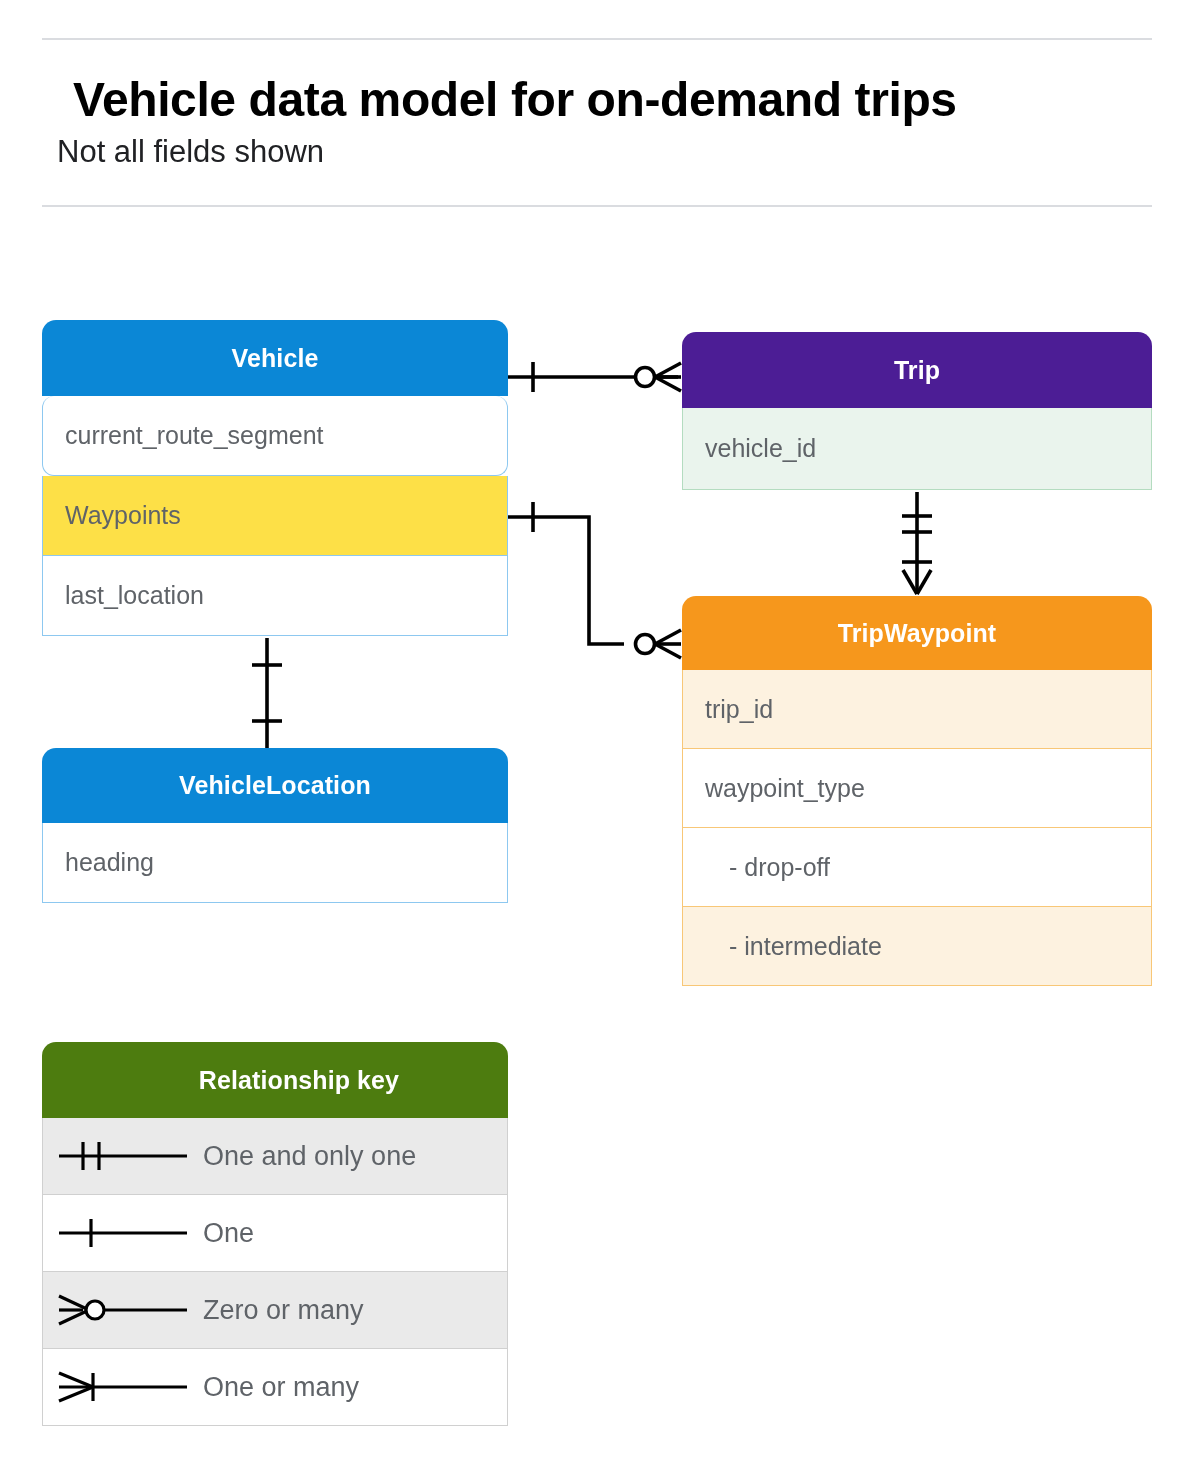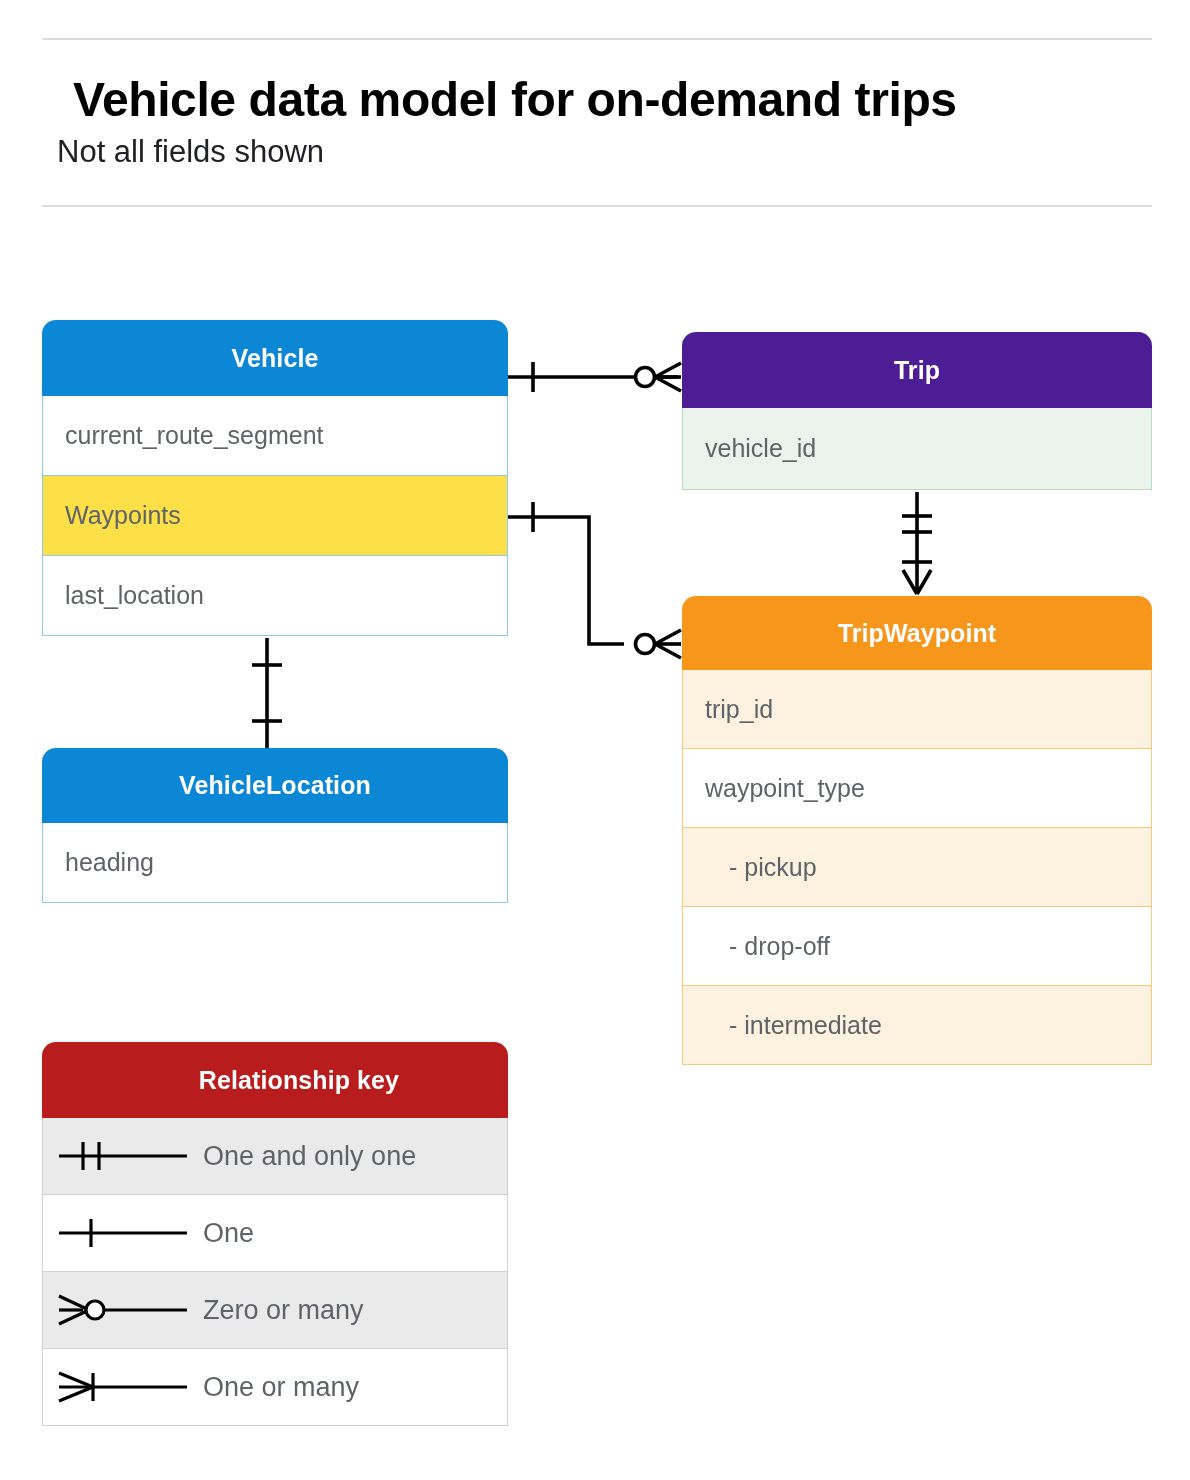--- a/index.html
+++ b/index.html
@@ -92,21 +92,21 @@
   .e-green .entity-row { border-color: #b4dcc0; }
   .e-green .row-tint { background: #eaf4ed; }
 
   
   .e-orange .entity-header { background: #f6971c; }
   .e-orange .entity-row { border-color: #f8c777; }
   .e-orange .row-tint { background: #fdf2e0; }
   .e-orange .row-plain { background: #ffffff; }
 
   
-  .e-gray .entity-header { background: #b91c1c; padding-left: 48px; }
+  .e-gray .entity-header { background: #4d7c0f; padding-left: 48px; }
   .e-gray .entity-row { border-color: #d0d0d0; }
   .e-gray .row-tint { background: #eaeaea; }
   .e-gray .row-plain { background: #ffffff; }
 
   
   .legend-row {
     padding-left: 0;
     align-items: center;
   }
   .legend-symbol {
@@ -136,39 +136,38 @@
 <body>
 
 <div class="rule" id="rule-top"></div>
 <div id="page-title">Vehicle data model for on-demand trips</div>
 <div id="page-subtitle">Not all fields shown</div>
 <div class="rule" id="rule-bottom"></div>
 
 <div class="entity e-blue" style="left:42px; top:320px; width:466px;">
   <div class="entity-header" style="height:76px;">Vehicle</div>
   <div class="entity-rows">
-    <div class="entity-row row-plain" style="height:80px;">current_route_segment</div>
+    <div class="entity-row row-plain" style="height:80px;border-radius:12px;">current_route_segment</div>
     <div class="entity-row row-tint" style="height:80px;">Waypoints</div>
     <div class="entity-row row-plain" style="height:80px;">last_location</div>
   </div>
 </div>
 
 <div class="entity e-green" style="left:682px; top:332px; width:470px;">
   <div class="entity-header" style="height:76px;">Trip</div>
   <div class="entity-rows">
     <div class="entity-row row-tint" style="height:82px;">vehicle_id</div>
   </div>
 </div>
 
 <div class="entity e-orange" style="left:682px; top:596px; width:470px;">
   <div class="entity-header" style="height:74px;">TripWaypoint</div>
   <div class="entity-rows">
     <div class="entity-row row-tint" style="height:79px;">trip_id</div>
     <div class="entity-row row-plain" style="height:79px;">waypoint_type</div>
-    <div class="entity-row row-tint indent" style="height:79px;">-  pickup</div>
     <div class="entity-row row-plain indent" style="height:79px;">-  drop-off</div>
     <div class="entity-row row-tint indent" style="height:79px;">-  intermediate</div>
   </div>
 </div>
 
 <div class="entity e-blue" style="left:42px; top:748px; width:466px;">
   <div class="entity-header" style="height:75px;">VehicleLocation</div>
   <div class="entity-rows">
     <div class="entity-row row-plain" style="height:80px;">heading</div>
   </div>

